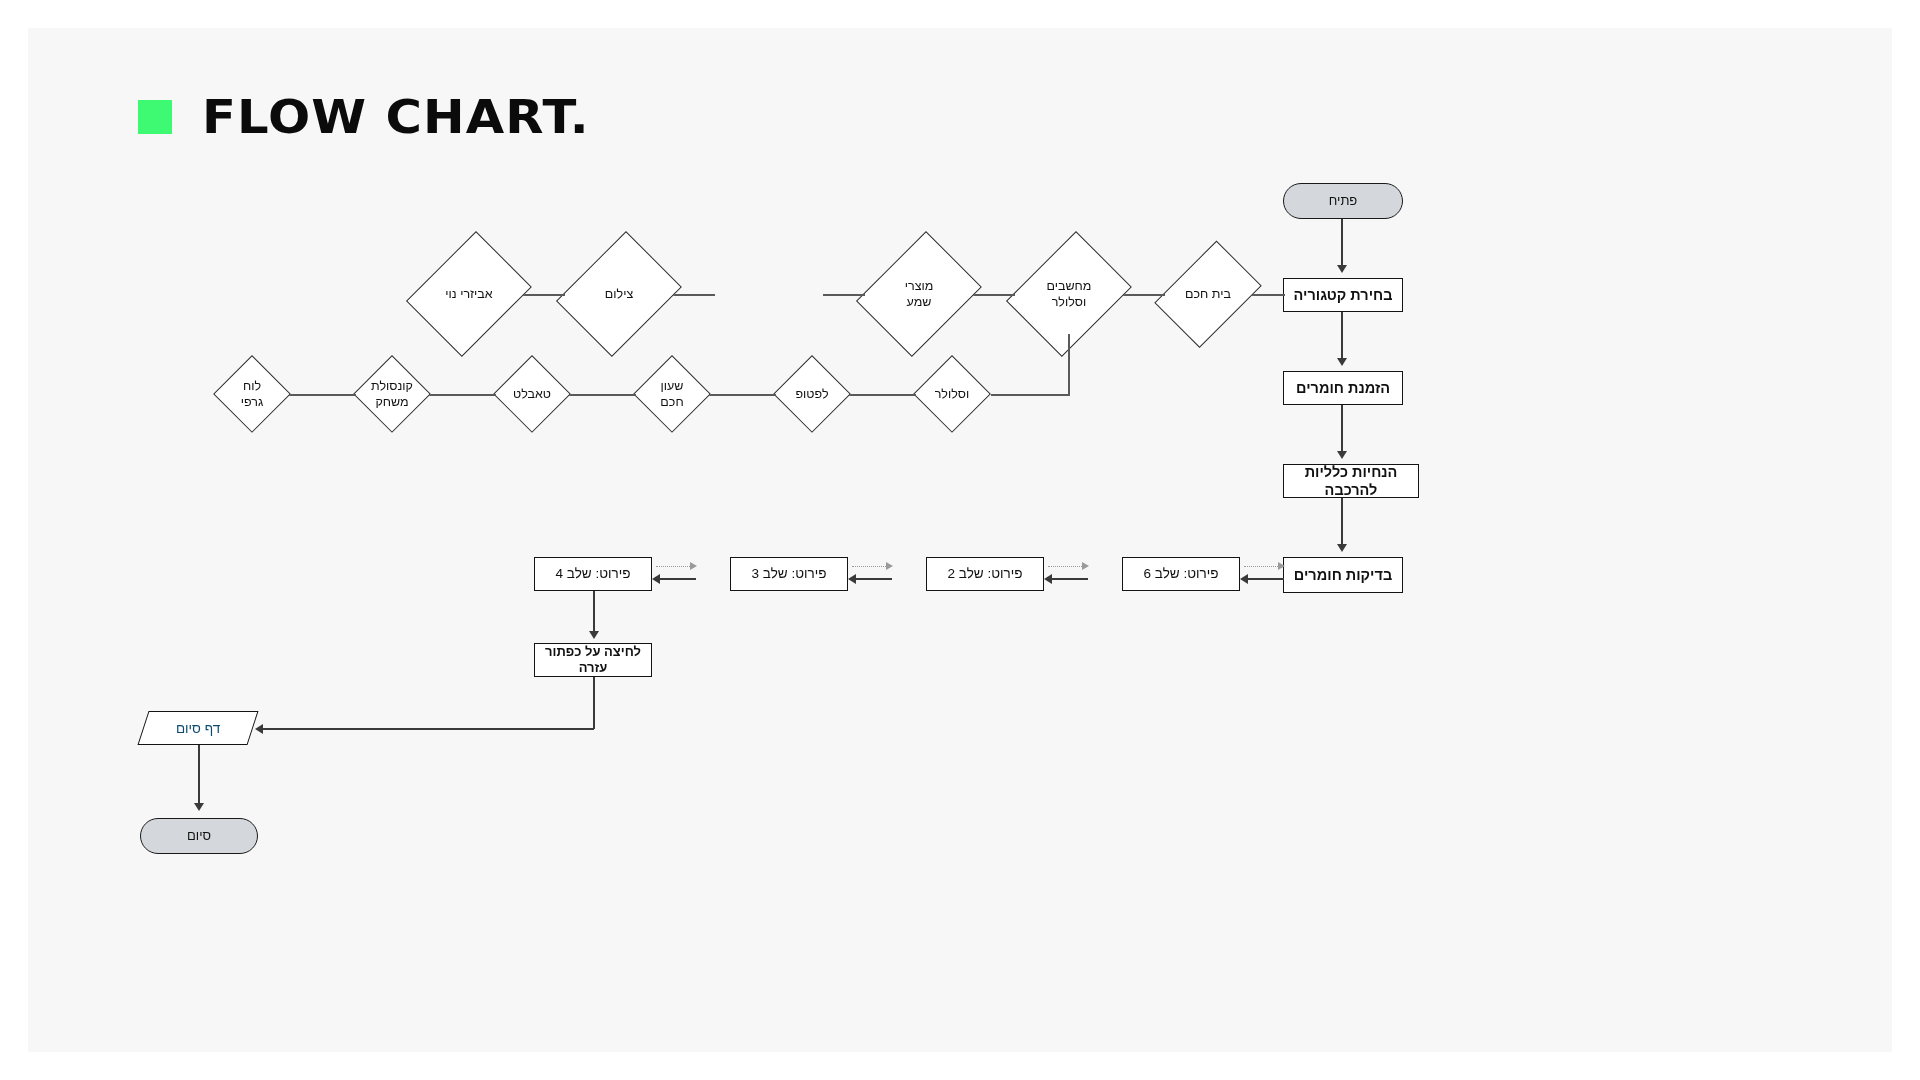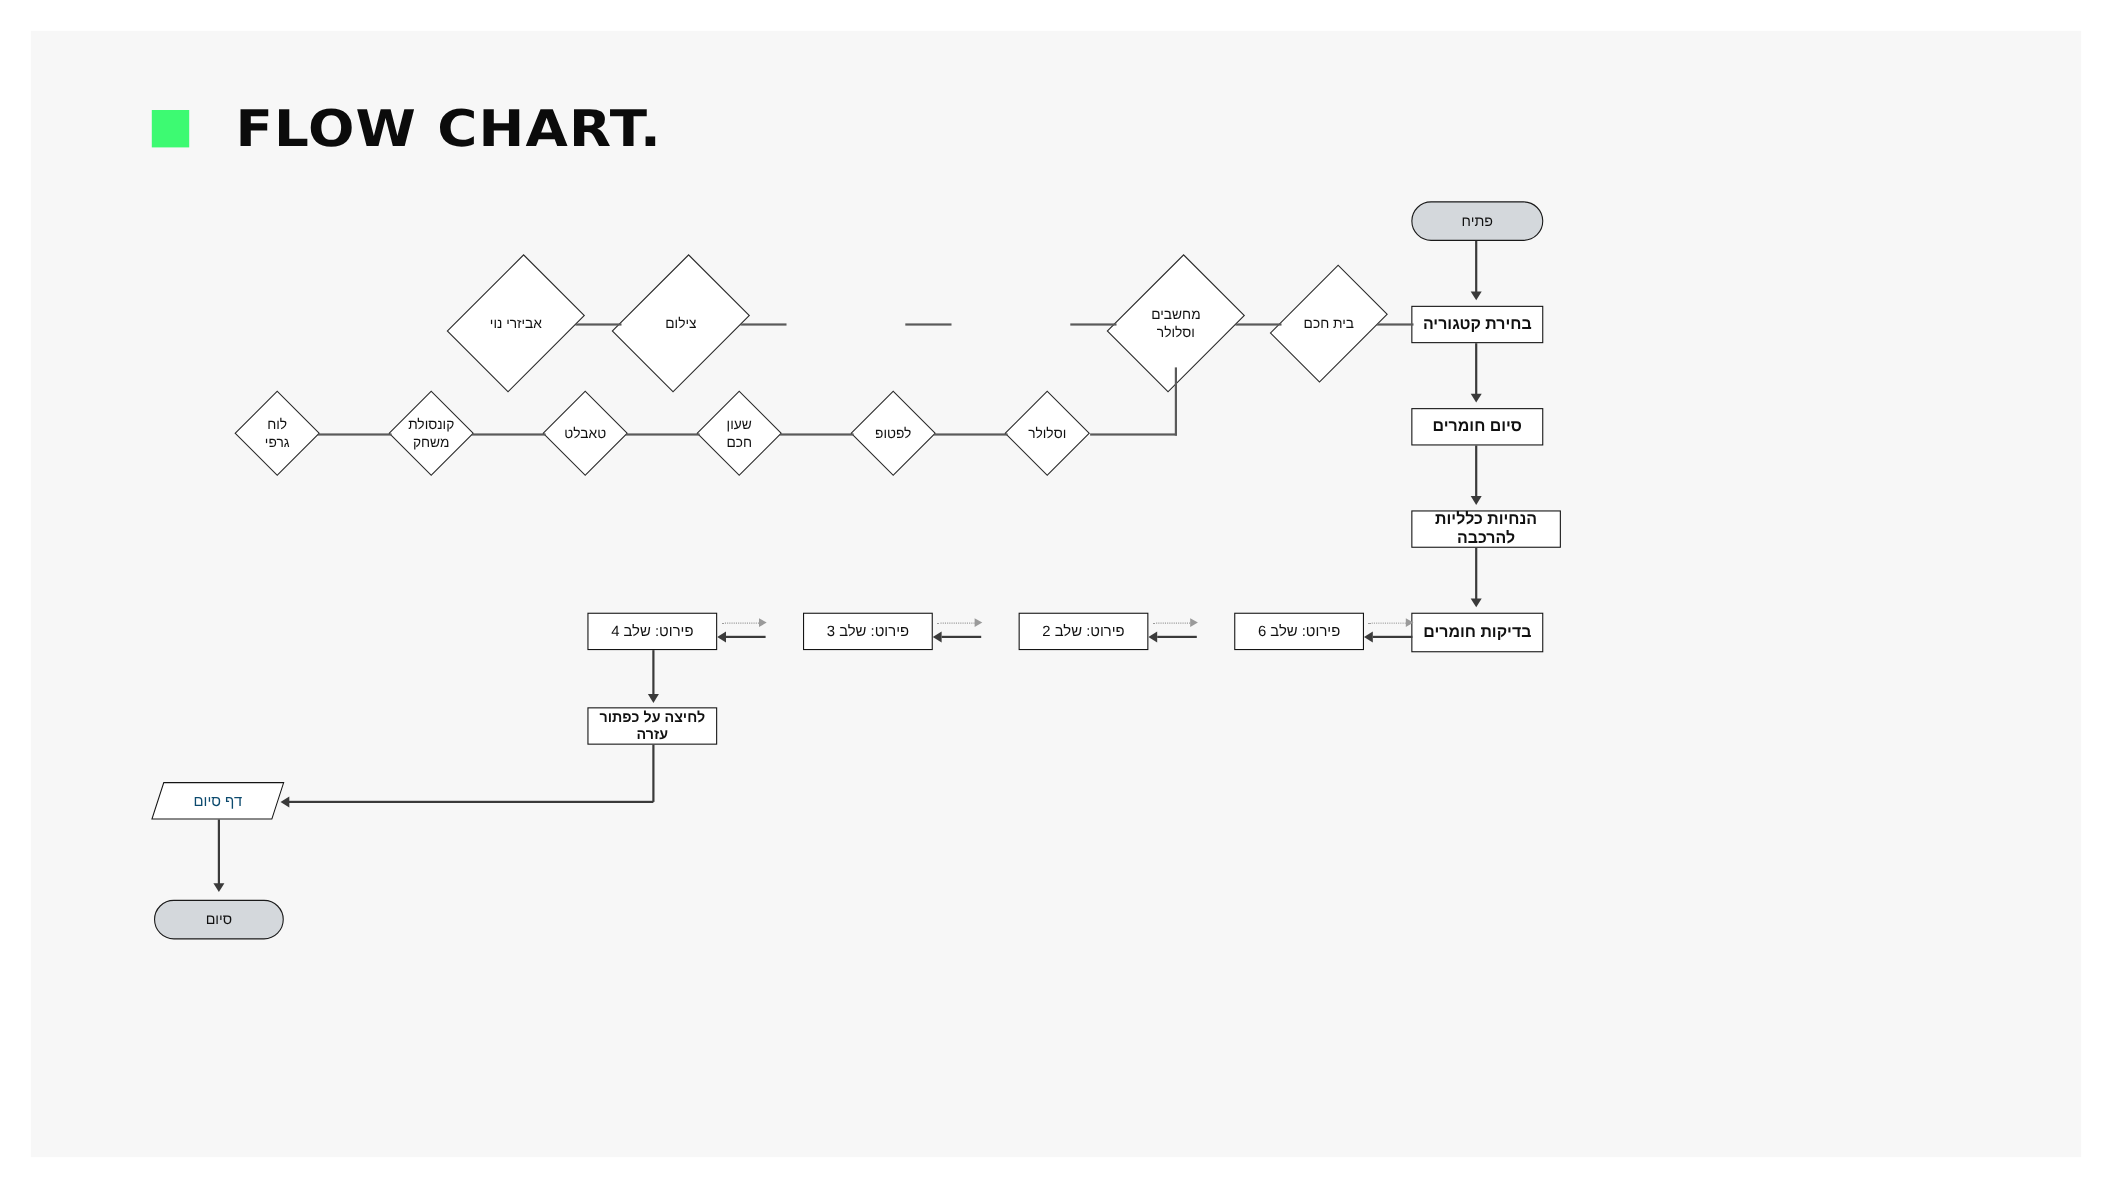--- a/index.html
+++ b/index.html
@@ -7,21 +7,21 @@
     width:1920px;height:1080px;overflow:hidden;
     background:#ffffff;
     font-family:"Liberation Sans","DejaVu Sans",sans-serif;
   }
   #canvas{
     position:absolute;left:28px;top:28px;
     width:1864px;height:1024px;
     background:#f7f7f7;
   }
   
-  #title-block{position:absolute;left:110px;top:62px;display:flex;align-items:center;gap:42px;}
+  #title-block{position:absolute;left:110px;top:62px;display:flex;align-items:center;gap:30px;}
   #title-square{width:34px;height:34px;background:#3dfa72;}
   #title-text{
     font-size:46px;letter-spacing:1px;color:#0b0b0b;font-weight:700;
     font-family:"DejaVu Sans",sans-serif;
     transform:scaleX(1.08);transform-origin:left center;
   }
   
   .node{position:absolute;box-sizing:border-box;display:flex;align-items:center;justify-content:center;text-align:center;direction:rtl;}
   .node span{display:block;line-height:1.25;}
 
@@ -80,21 +80,21 @@
   <div class="ln v dark" style="left:1313px;top:191px;height:48px;"></div>
   <div class="arrowhead ah-down" style="left:1309px;top:237px;"></div>
 
   <div class="node rect" style="left:1255px;top:250px;width:120px;height:34px;">
     <span>בחירת קטגוריה</span>
   </div>
   <div class="ln v dark" style="left:1313px;top:284px;height:48px;"></div>
   <div class="arrowhead ah-down" style="left:1309px;top:330px;"></div>
 
   <div class="node rect" style="left:1255px;top:343px;width:120px;height:34px;">
-    <span>סיום חומרים</span>
+    <span>הזמנת חומרים</span>
   </div>
   <div class="ln v dark" style="left:1313px;top:377px;height:48px;"></div>
   <div class="arrowhead ah-down" style="left:1309px;top:423px;"></div>
 
   <div class="node rect" style="left:1255px;top:436px;width:136px;height:34px;">
     <span>הנחיות כלליות להרכבה</span>
   </div>
   <div class="ln v dark" style="left:1313px;top:470px;height:48px;"></div>
   <div class="arrowhead ah-down" style="left:1309px;top:516px;"></div>
 
@@ -115,20 +115,26 @@
 
   <div class="diamond" style="left:985px;top:196px;width:112px;height:140px;">
     <div class="dshape"></div>
     <div class="dlabel">
         <span>מחשבים<br>וסלולר</span>
       </div>
   </div>
 
   <div class="ln h" style="left:945px;top:266px;width:42px;"></div>
 
+  <div class="diamond" style="left:835px;top:196px;width:112px;height:140px;">
+    <div class="dshape"></div>
+    <div class="dlabel">
+        <span>מוצרי<br>שמע</span>
+      </div>
+  </div>
 
   <div class="ln h" style="left:795px;top:266px;width:42px;"></div>
 
 
   <div class="ln h" style="left:645px;top:266px;width:42px;"></div>
 
   <div class="diamond" style="left:535px;top:196px;width:112px;height:140px;">
     <div class="dshape"></div>
     <div class="dlabel">
         <span>צילום</span>

